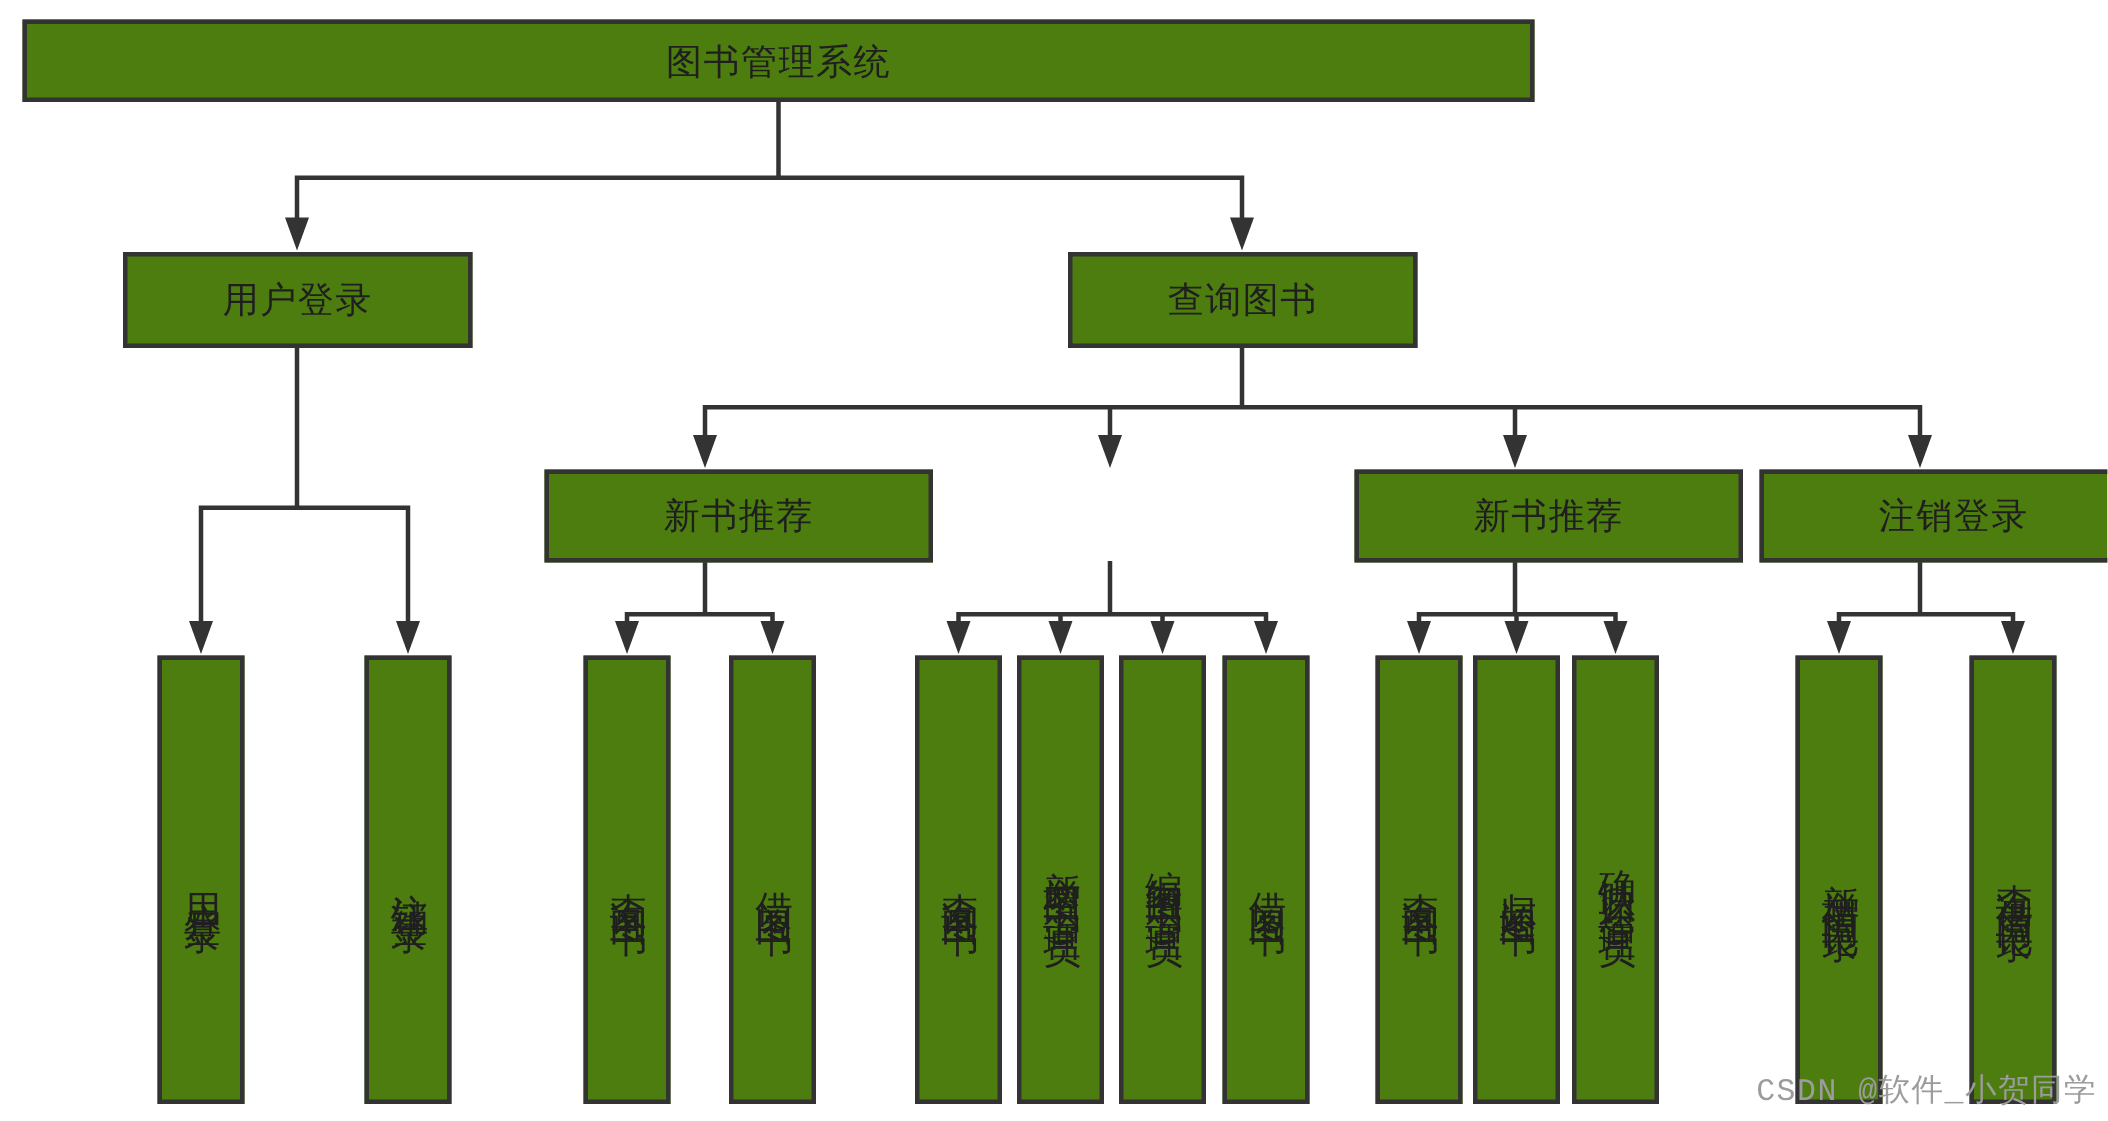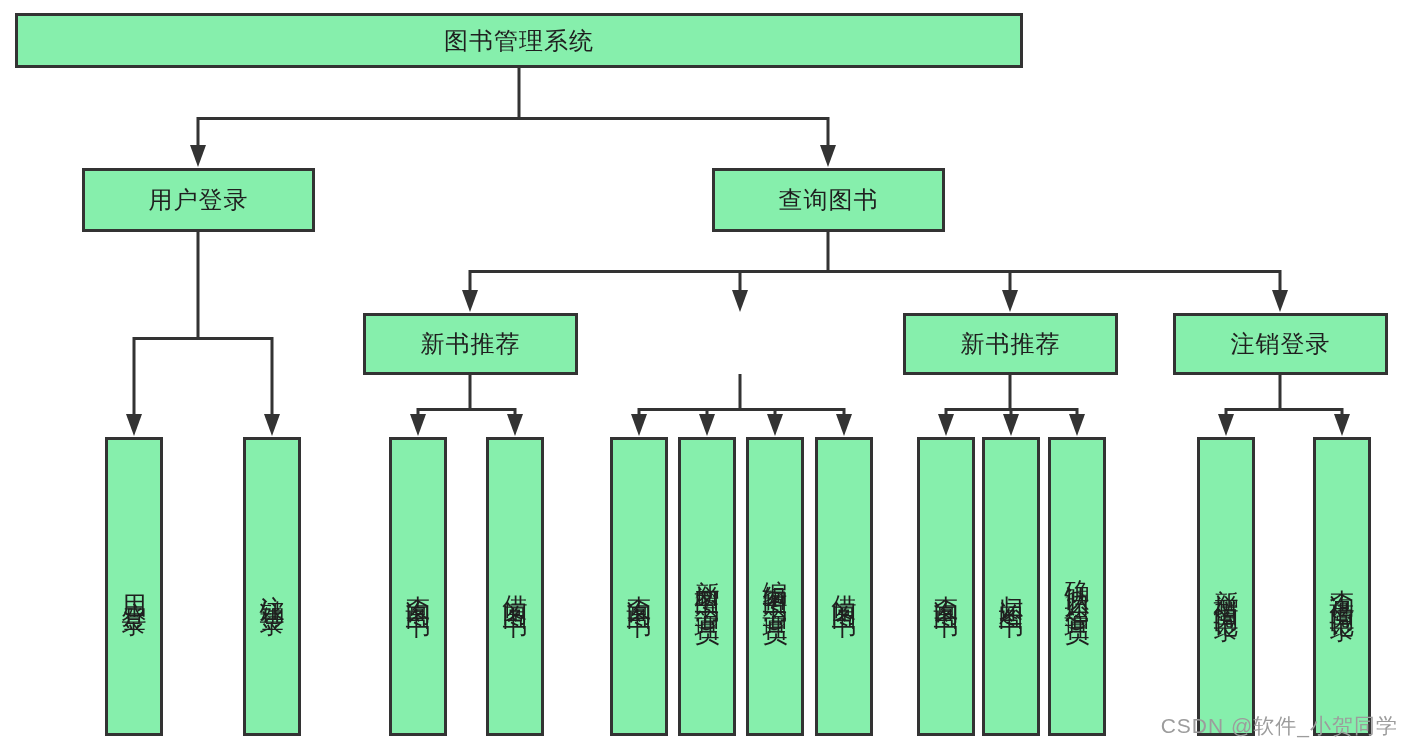--- a/index.html
+++ b/index.html
@@ -17,47 +17,48 @@
     overflow:hidden;
   }
   #connectors{
     position:absolute;left:0;top:0;width:1405px;height:747px;
     pointer-events:none;z-index:0;
   }
   .node{
     position:absolute;
     box-sizing:border-box;
     border:3px solid var(--line);
-    background:#86efac;
+    background:#4d7c0f;
     display:flex;align-items:center;justify-content:center;
     color:var(--text);
     z-index:1;
   }
   .hnode{font-size:24px;letter-spacing:1px;}
   .root{left:15px;top:13px;width:1008px;height:55px;}
   .lvl2{top:168px;width:233px;height:64px;}
-  .lvl3{top:313px;width:215px;height:62px;}
+  .lvl3{top:313px;width:259px;height:62px;}
   .leaf{
     top:437px;width:58px;height:299px;
   }
   .vtext{
     writing-mode:vertical-rl;
     text-orientation:mixed;
     font-size:25px;
     letter-spacing:6px;
     line-height:1;
     white-space:nowrap;
   }
   #watermark{
     position:absolute;
     right:7px;bottom:7px;
     font-size:21px;
     color:var(--watermark);
     z-index:2;
     letter-spacing:1px;
+    font-family:Liberation Mono, monospace;
   }
 </style>
 </head>
 <body>
 
 <div id="stage">
 
   <svg id="connectors" viewBox="0 0 1405 747" xmlns="http://www.w3.org/2000/svg">
     <g style="stroke:var(--line);stroke-width:3;fill:none">
 

